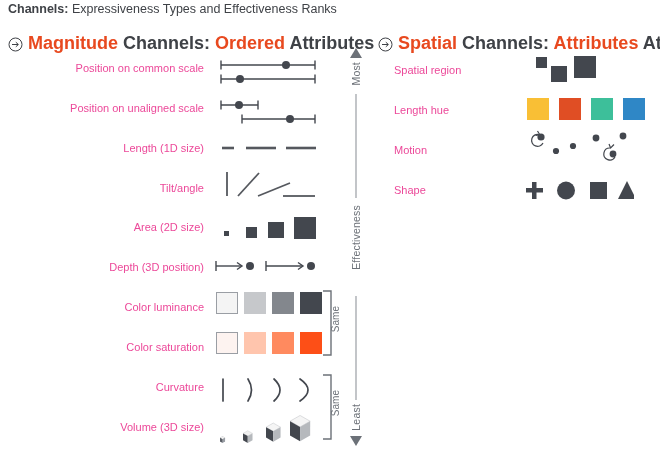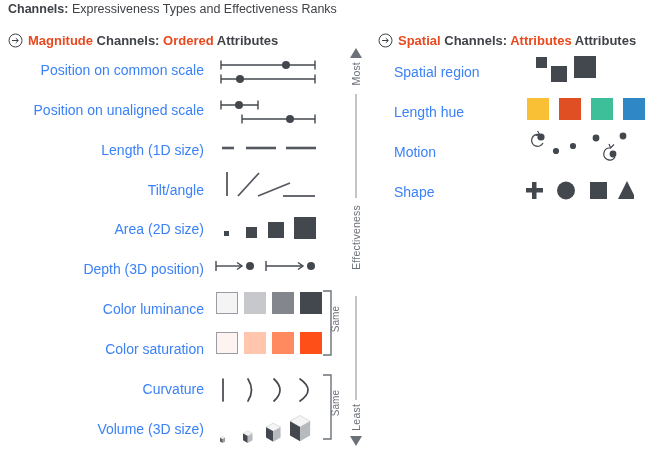--- a/index.html
+++ b/index.html
@@ -22,39 +22,39 @@
     left: 8px; top: 2px;
     font-size: 12.5px;
     color: #3f4247;
     white-space: nowrap;
     text-align: center;
   }
   #main-title .b { font-weight: bold; }
 
   
   .section-header {
-    font-size: 13px;
+    font-size: 18px;
     white-space: nowrap;
     font-weight: bold;
   }
   .section-header .accent { color: #e8491f; }
   .section-header .dark { color: #3f4247; }
   .arrow-icon {
     display: inline-block;
     vertical-align: -3px;
     margin-right: 5px;
   }
   #header-magnitude { left: 8px; top: 33px; }
   #header-identity  { left: 378px; top: 33px; }
 
   
   .row-label {
     position: absolute;
-    font-size: 14px;
-    color: #3b82f6;
+    font-size: 11px;
+    color: #ec4899;
     white-space: nowrap;
     text-align: right;
   }
   .left-label  { width: 178px; left: 26px; }
   .right-label { left: 394px; }
 
   .glyph { position: absolute; }
 
   
   #effectiveness-axis {

